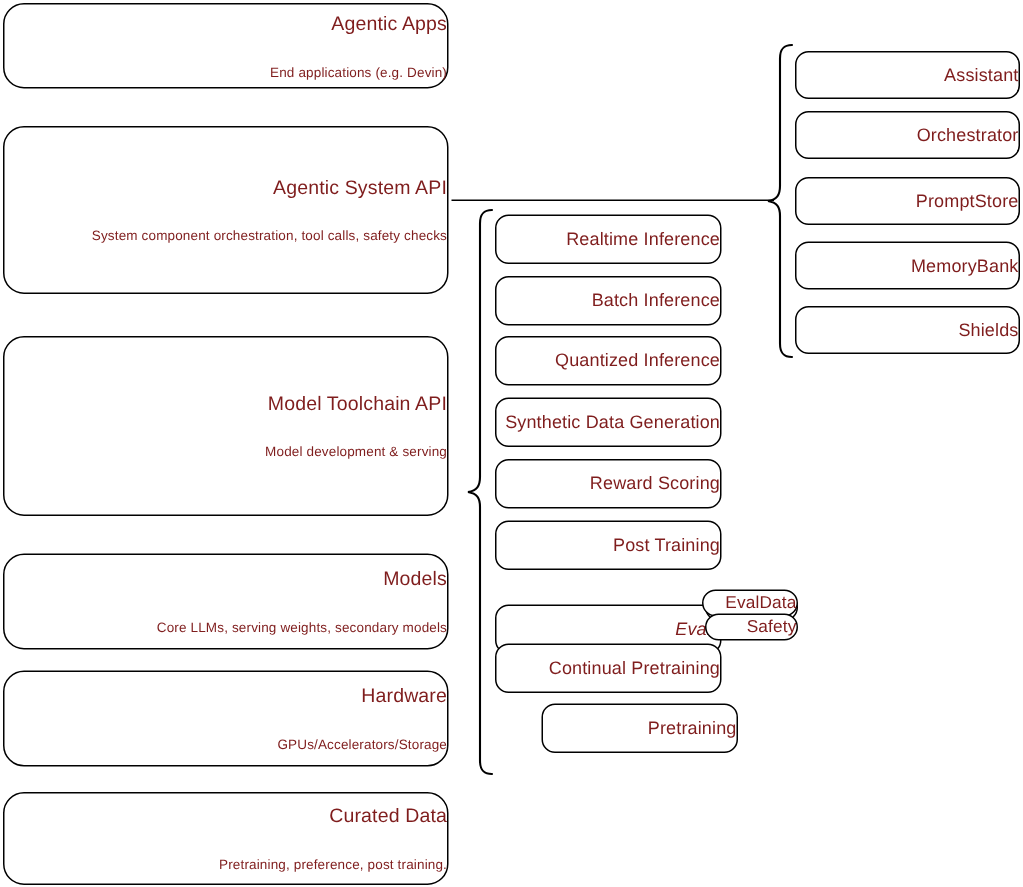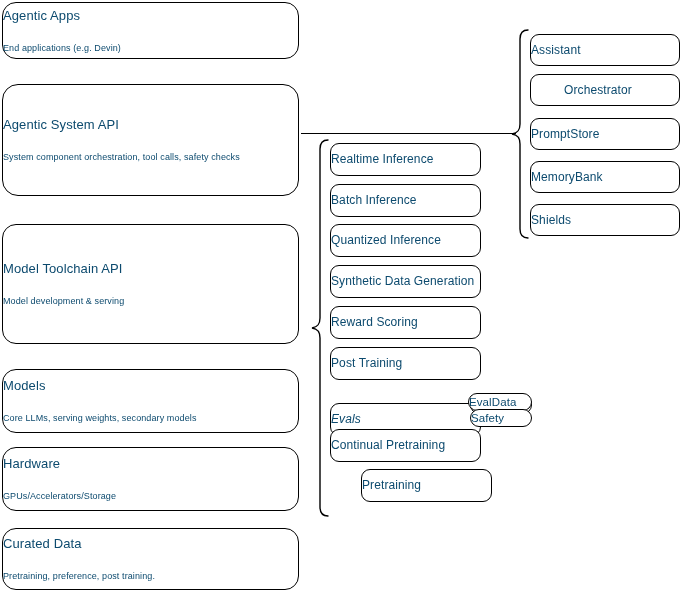--- a/index.html
+++ b/index.html
@@ -19,24 +19,24 @@
     overflow: hidden;
   }
   .node {
     position: absolute;
     box-sizing: border-box;
     background: #ffffff;
     border: 1px solid #000000;
     border-radius: 12px;
     display: flex;
     flex-direction: column;
-    align-items: flex-start;
+    align-items: flex-end;
     justify-content: center;
     text-align: center;
-    color: #0c4a6e;
+    color: #7f1d1d;
   }
   .layer {
     border-radius: 14px;
   }
   .layer .title {
     font-size: 13px;
     line-height: 16px;
     letter-spacing: 0.1px;
   }
   .layer .subtitle {
@@ -77,21 +77,21 @@
 </head>
 <body>
 
 <div id="canvas">
 
   <div class="node layer" style="left:2px; top:2px; width:297px; height:57px;">
     <div class="title">Agentic Apps</div>
     <div class="subtitle">End applications (e.g. Devin)</div>
   </div>
 
-  <div class="node layer" style="left:2px; top:84px; width:297px; height:112px;border-radius:16px;">
+  <div class="node layer" style="left:2px; top:84px; width:297px; height:112px;">
     <div class="title">Agentic System API</div>
     <div class="subtitle">System component orchestration, tool calls, safety checks</div>
   </div>
 
   <div class="node layer" style="left:2px; top:224px; width:297px; height:120px;">
     <div class="title">Model Toolchain API</div>
     <div class="subtitle">Model development &amp; serving</div>
   </div>
 
   <div class="node layer" style="left:2px; top:369px; width:297px; height:64px;">

